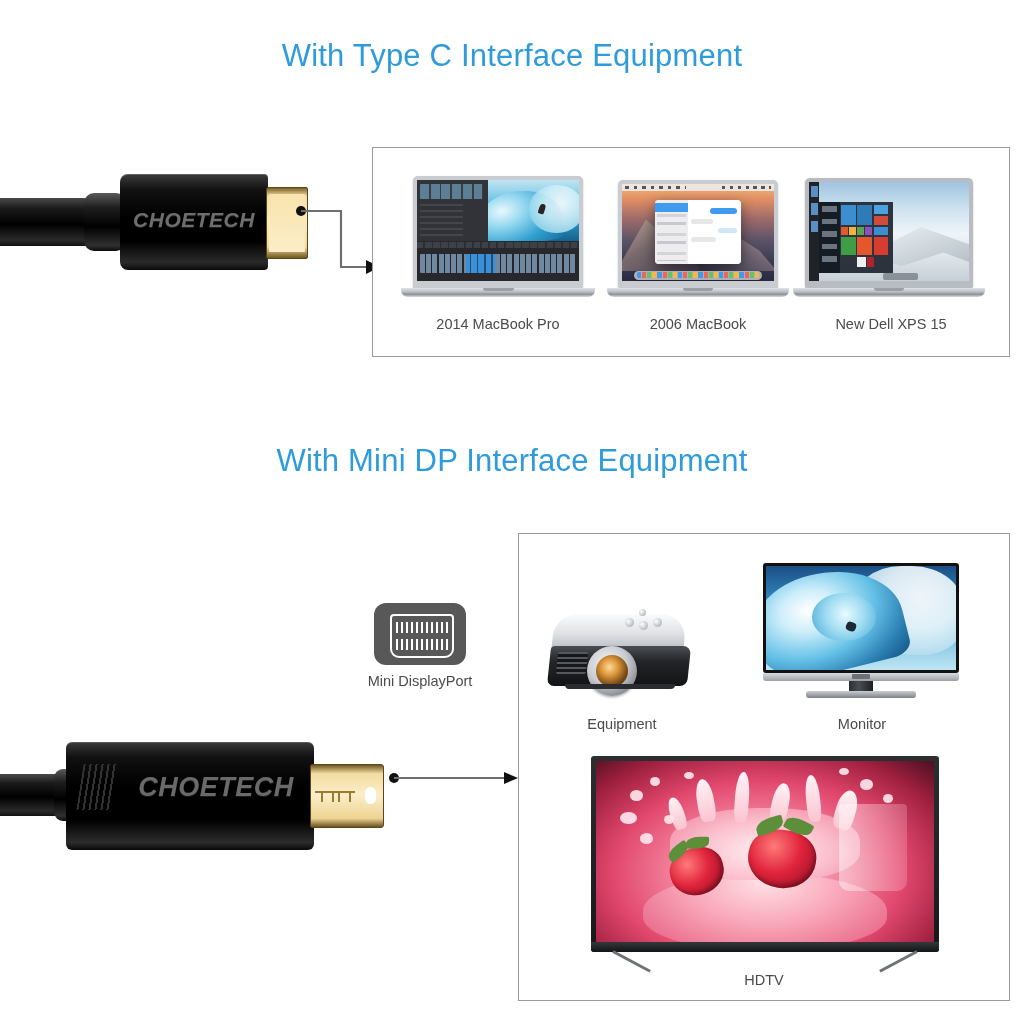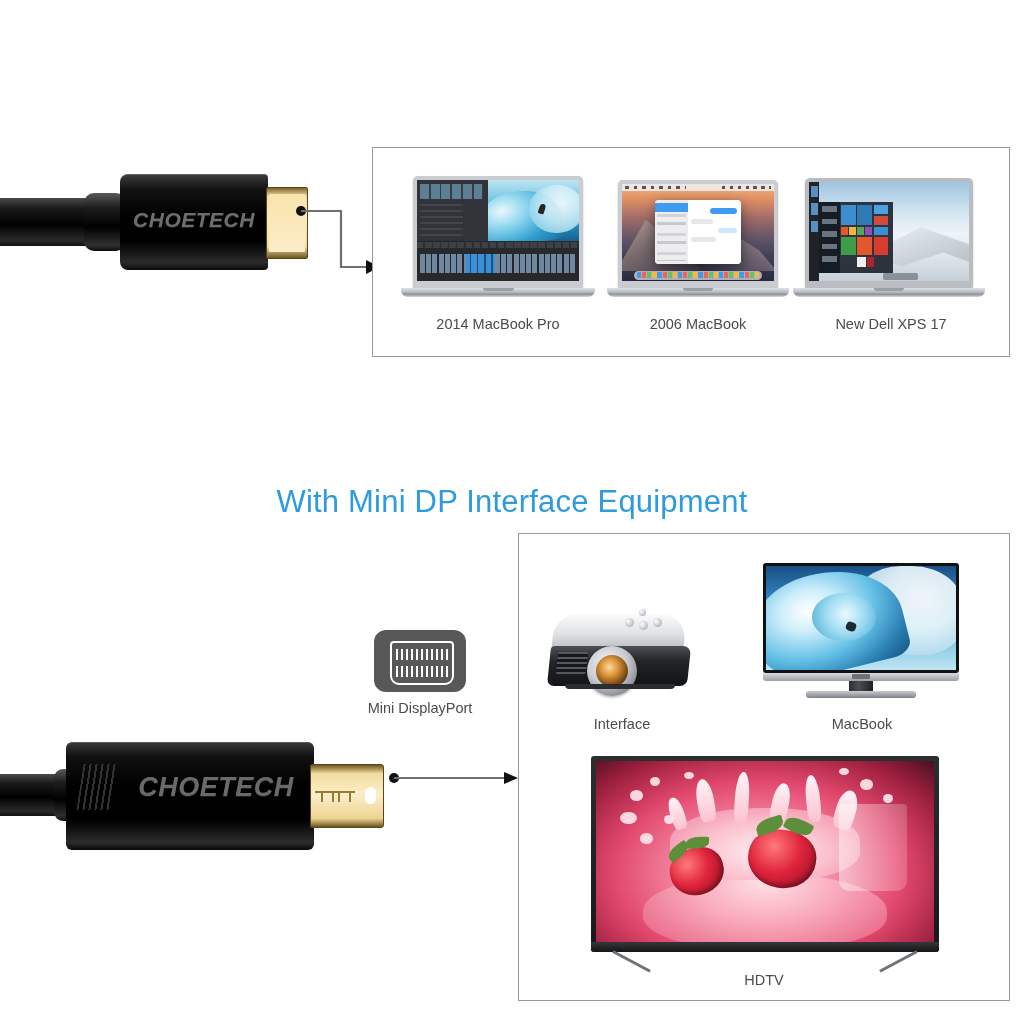--- a/index.html
+++ b/index.html
@@ -10,21 +10,21 @@
   }
   .stage{position:absolute;inset:0;}
 
   
   .section-title{
     position:absolute;width:100%;text-align:center;
     color:#2e9bdc;font-size:31px;font-weight:400;letter-spacing:.2px;
     white-space:nowrap;
   }
   #title-top{top:38px;}
-  #title-bottom{top:484px;}
+  #title-bottom{top:443px;}
 
   
   .device-box{position:absolute;border:1.5px solid #9a9a9a;background:#fff;}
   #box-typec{left:372px;top:147px;width:636px;height:208px;}
   #box-minidp{left:518px;top:533px;width:490px;height:466px;}
 
   
   .dev-label{
     position:absolute;text-align:center;color:#4b4b4b;
     font-size:14.5px;white-space:nowrap;
@@ -81,21 +81,21 @@
     background:
       repeating-linear-gradient(to right,#fff 0 1.4px,transparent 1.4px 3.4px);
     opacity:.95;
   }
   .c-pins:after{
     content:"";position:absolute;left:0;right:0;top:50%;height:2px;
     transform:translateY(-50%);background:#4d4d4d;
   }
 
   
-  #minidp-icon-wrap{position:absolute;left:370px;top:630px;width:180px;height:100px;}
+  #minidp-icon-wrap{position:absolute;left:370px;top:603px;width:180px;height:100px;}
   .dp-chip{
     position:absolute;left:4px;top:0;width:92px;height:62px;
     background:#585858;border-radius:12px;
   }
   .dp-port{
     position:absolute;left:16px;top:11px;width:60px;height:40px;
     border:2px solid #fff;border-radius:4px 4px 9px 9px;
   }
   .dp-rows{position:absolute;left:4px;right:4px;top:5px;bottom:5px;}
   .dp-row{
@@ -357,20 +357,21 @@
   .tv-leg.l{left:22px;}
   .tv-leg.r{right:22px;}
   .tv-leg.l i{transform:rotate(28deg);}
   .tv-leg.r i{transform:rotate(-28deg) translateX(-0px);left:auto;right:0;transform-origin:right center;}
 </style>
 </head>
 <body>
 
 <div class="stage">
 
+  <div class="section-title" id="title-top">With Type C Interface Equipment</div>
 
   <div id="typec-cable">
     <div class="c-cord"></div>
     <div class="c-strain"></div>
     <div class="c-body">
       <div class="c-brand">CHOETECH</div>
     </div>
     <div class="c-tip"></div>
   </div>
 
@@ -466,21 +467,21 @@
               </div>
             </div>
             <div class="win-logo" style="left:46%;bottom:1%;"></div>
           </div>
         </div>
       </div>
       <div class="lap-base" style="top:110px;">
           <div class="lap-notch"></div>
         </div>
     </div>
-    <div class="dev-label" style="left:420px;top:168px;width:196px;">New Dell XPS 17</div>
+    <div class="dev-label" style="left:420px;top:168px;width:196px;">New Dell XPS 15</div>
   </div>
 
   <div class="section-title" id="title-bottom">With Mini DP Interface Equipment</div>
 
   <div id="minidp-icon-wrap">
     <div class="dp-chip">
       <div class="dp-port">
         <div class="dp-rows">
           <div class="dp-row r1"></div>
           <div class="dp-row r2"></div>
@@ -519,38 +520,38 @@
         <div class="knob" style="left:0;top:0;"></div>
         <div class="knob" style="left:14px;top:3px;"></div>
         <div class="knob" style="left:28px;top:0;"></div>
         <div class="knob" style="left:14px;top:-9px;width:7px;height:7px;"></div>
       </div>
       <div class="pj-lens-ring">
         <div class="pj-lens"></div>
       </div>
       <div class="pj-foot"></div>
     </div>
-    <div class="dev-label" style="left:10px;top:182px;width:186px;">Interface</div>
+    <div class="dev-label" style="left:10px;top:182px;width:186px;">Equipment</div>
 
     <div id="monitor" style="left:244px;top:29px;">
       <div class="mon-frame">
         <div class="mon-view">
           <div class="mon-sky"></div>
           <div class="mon-wave-big"></div>
           <div class="mon-wave-lip"></div>
           <div class="mon-surf"></div>
         </div>
       </div>
       <div class="mon-chin">
         <div class="mon-chin-logo"></div>
       </div>
       <div class="mon-neck"></div>
       <div class="mon-foot"></div>
     </div>
-    <div class="dev-label" style="left:258px;top:182px;width:170px;">MacBook</div>
+    <div class="dev-label" style="left:258px;top:182px;width:170px;">Monitor</div>
 
     <div id="hdtv" style="left:72px;top:222px;">
       <div class="tv-frame">
         <div class="tv-view">
           <div class="splash-bowl"></div>
           <div class="splash-crown"></div>
 
           <div class="sp" style="left:30%;top:10%;width:5%;height:24%;transform:rotate(-10deg);"></div>
           <div class="sp" style="left:41%;top:6%;width:4%;height:28%;transform:rotate(4deg);"></div>
           <div class="sp" style="left:52%;top:12%;width:5%;height:22%;transform:rotate(12deg);"></div>

